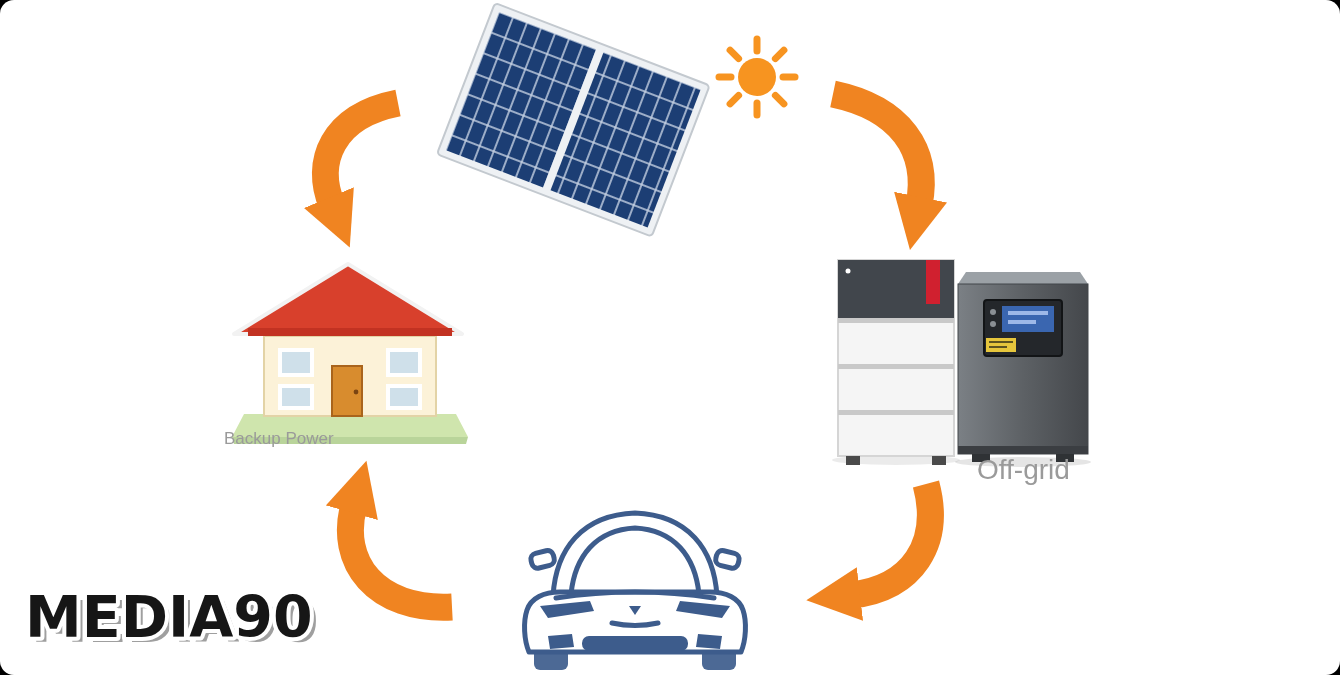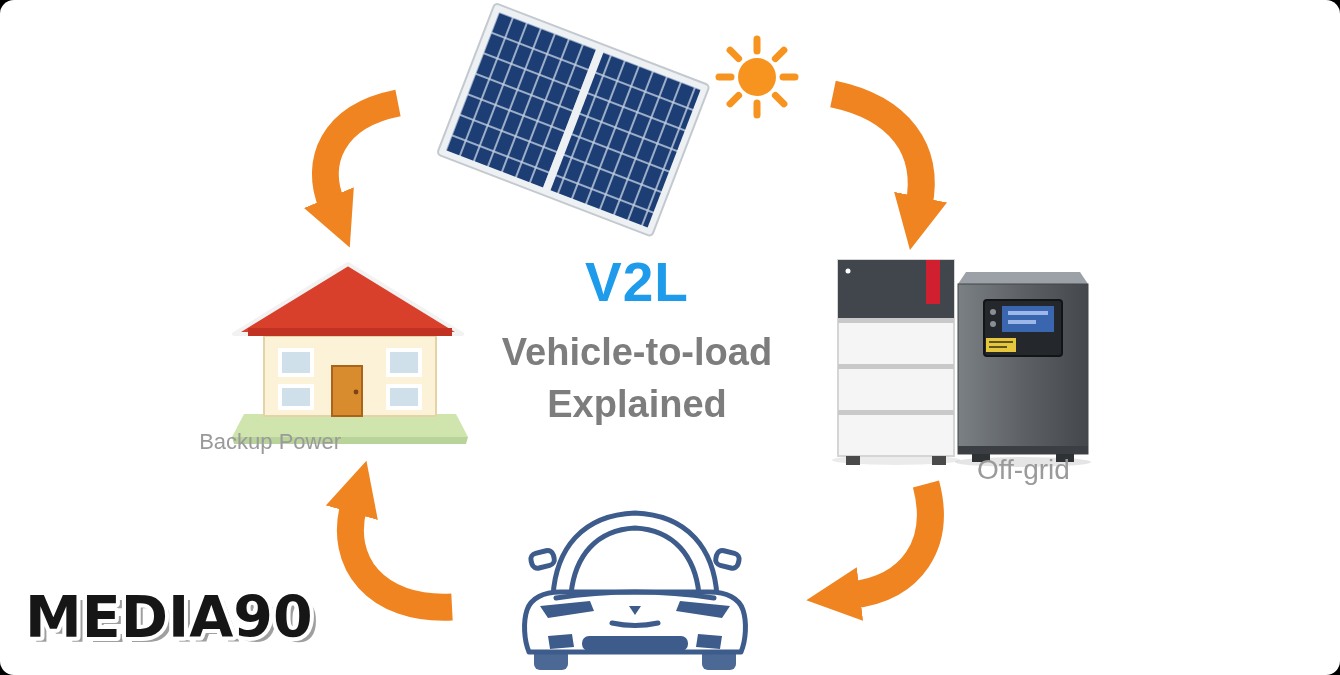--- a/index.html
+++ b/index.html
@@ -18,21 +18,21 @@
     font-size:55px; font-weight:bold; letter-spacing:1px;
     color:var(--heading-blue, #1E9BEA);
   }
   .subtitle {
     font-size:38px; font-weight:bold; line-height:1.38;
     color:var(--subtitle-gray, #7D7D7D);
   }
   .subtitle.first { margin-top:12px; }
 
   .label { position:absolute; color:var(--label-gray, #9A9A9A); }
-  .label.backup { left:196px; top:428px; width:145px; font-size:22px; line-height:1.3;text-align:right; }
+  .label.backup { left:224px; top:428px; width:145px; font-size:17px; line-height:1.3; }
   .label.offgrid { left:977px; top:454px; font-size:28px; }
 
   .watermark-svg { position:absolute; left:22px; top:578px; }
   .wm-main {
     font-family:"DejaVu Sans", sans-serif; font-weight:bold; font-size:57px;
     fill:#161616; stroke:#ffffff; stroke-width:8; paint-order:stroke; stroke-linejoin:round;
   }
   .wm-shadow {
     font-family:"DejaVu Sans", sans-serif; font-weight:bold; font-size:57px;
     fill:#8f8f8f; opacity:0.85;
@@ -143,25 +143,20 @@
       <polygon class="car-solid" points="540,606 590,601 594,611 548,618"></polygon>
       <polygon class="car-solid" points="730,606 680,601 676,611 722,618"></polygon>
       <polygon class="car-solid" points="629,606 641,606 635,615"></polygon>
       <path class="car-line" d="M 612 623 Q 635 628 658 623"></path>
       <rect x="582" y="636" width="106" height="15" rx="7" class="car-solid"></rect>
       <polygon class="car-solid" points="548,636 572,634 574,647 550,649"></polygon>
       <polygon class="car-solid" points="722,636 698,634 696,647 720,649"></polygon>
     </g>
   </svg>
 
-  <div class="center-text">
-    <div class="heading">V2L</div>
-    <div class="subtitle first">Vehicle-to-load</div>
-    <div class="subtitle">Explained</div>
-  </div>
 
   <div class="label backup">Backup Power</div>
   <div class="label offgrid">Off-grid</div>
 
   <svg class="watermark-svg" width="380" height="92">
     <text class="wm-shadow" x="9" y="64">MEDIA90</text>
     <text class="wm-main" x="3" y="59">MEDIA90</text>
   </svg>
 
 </div>

